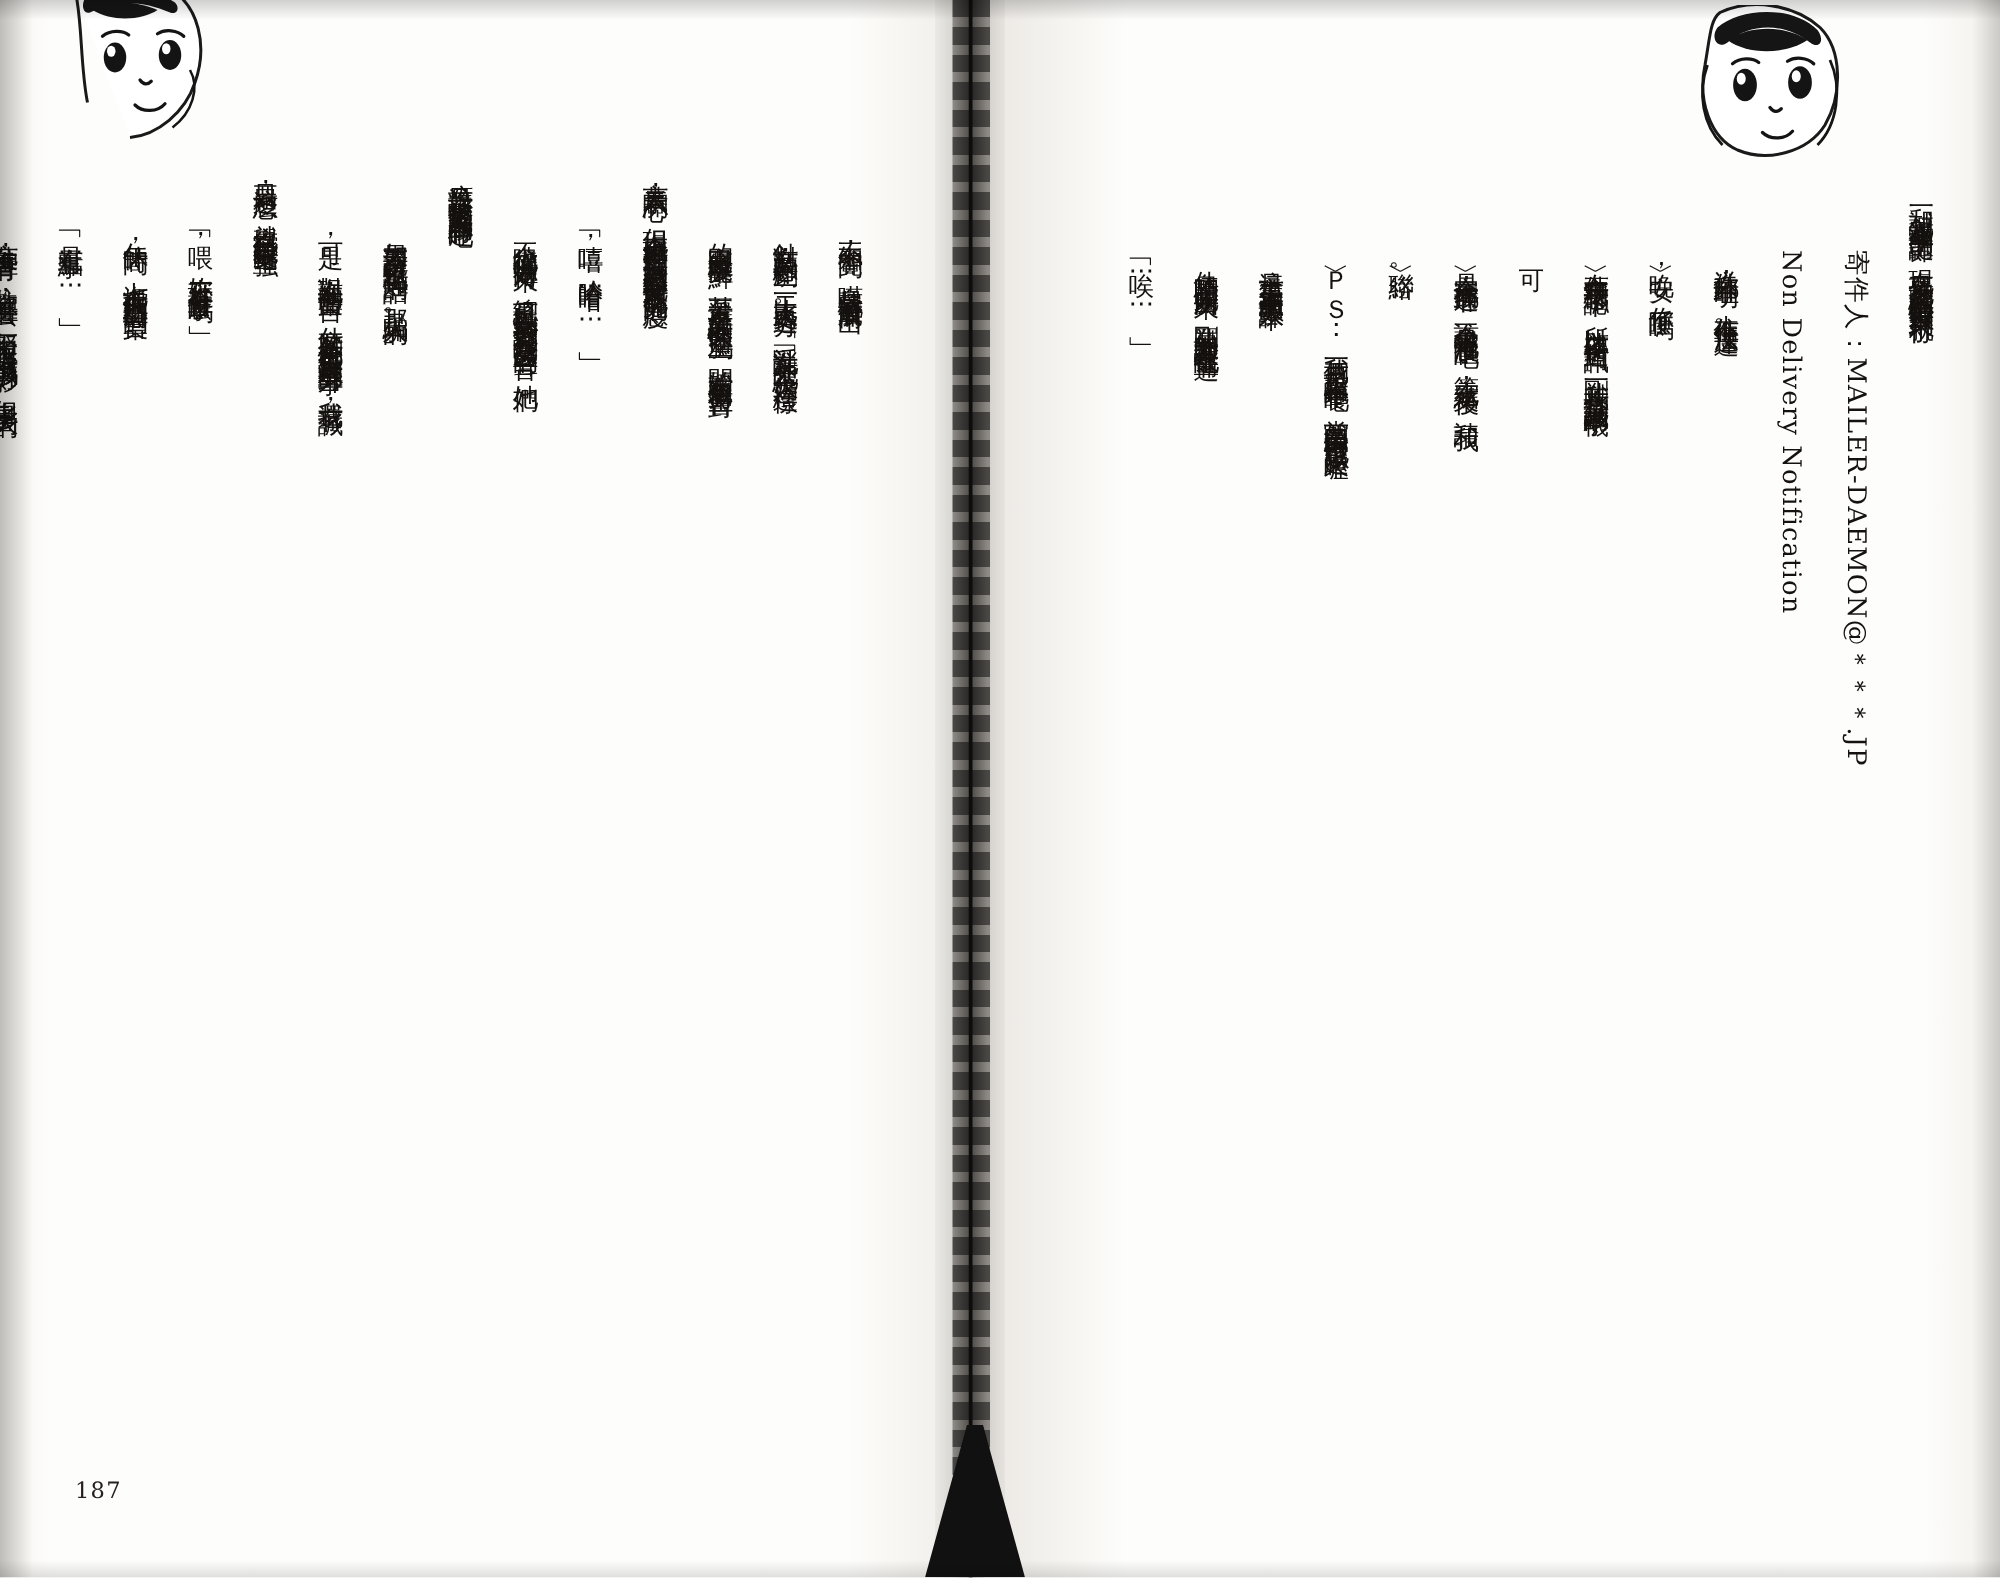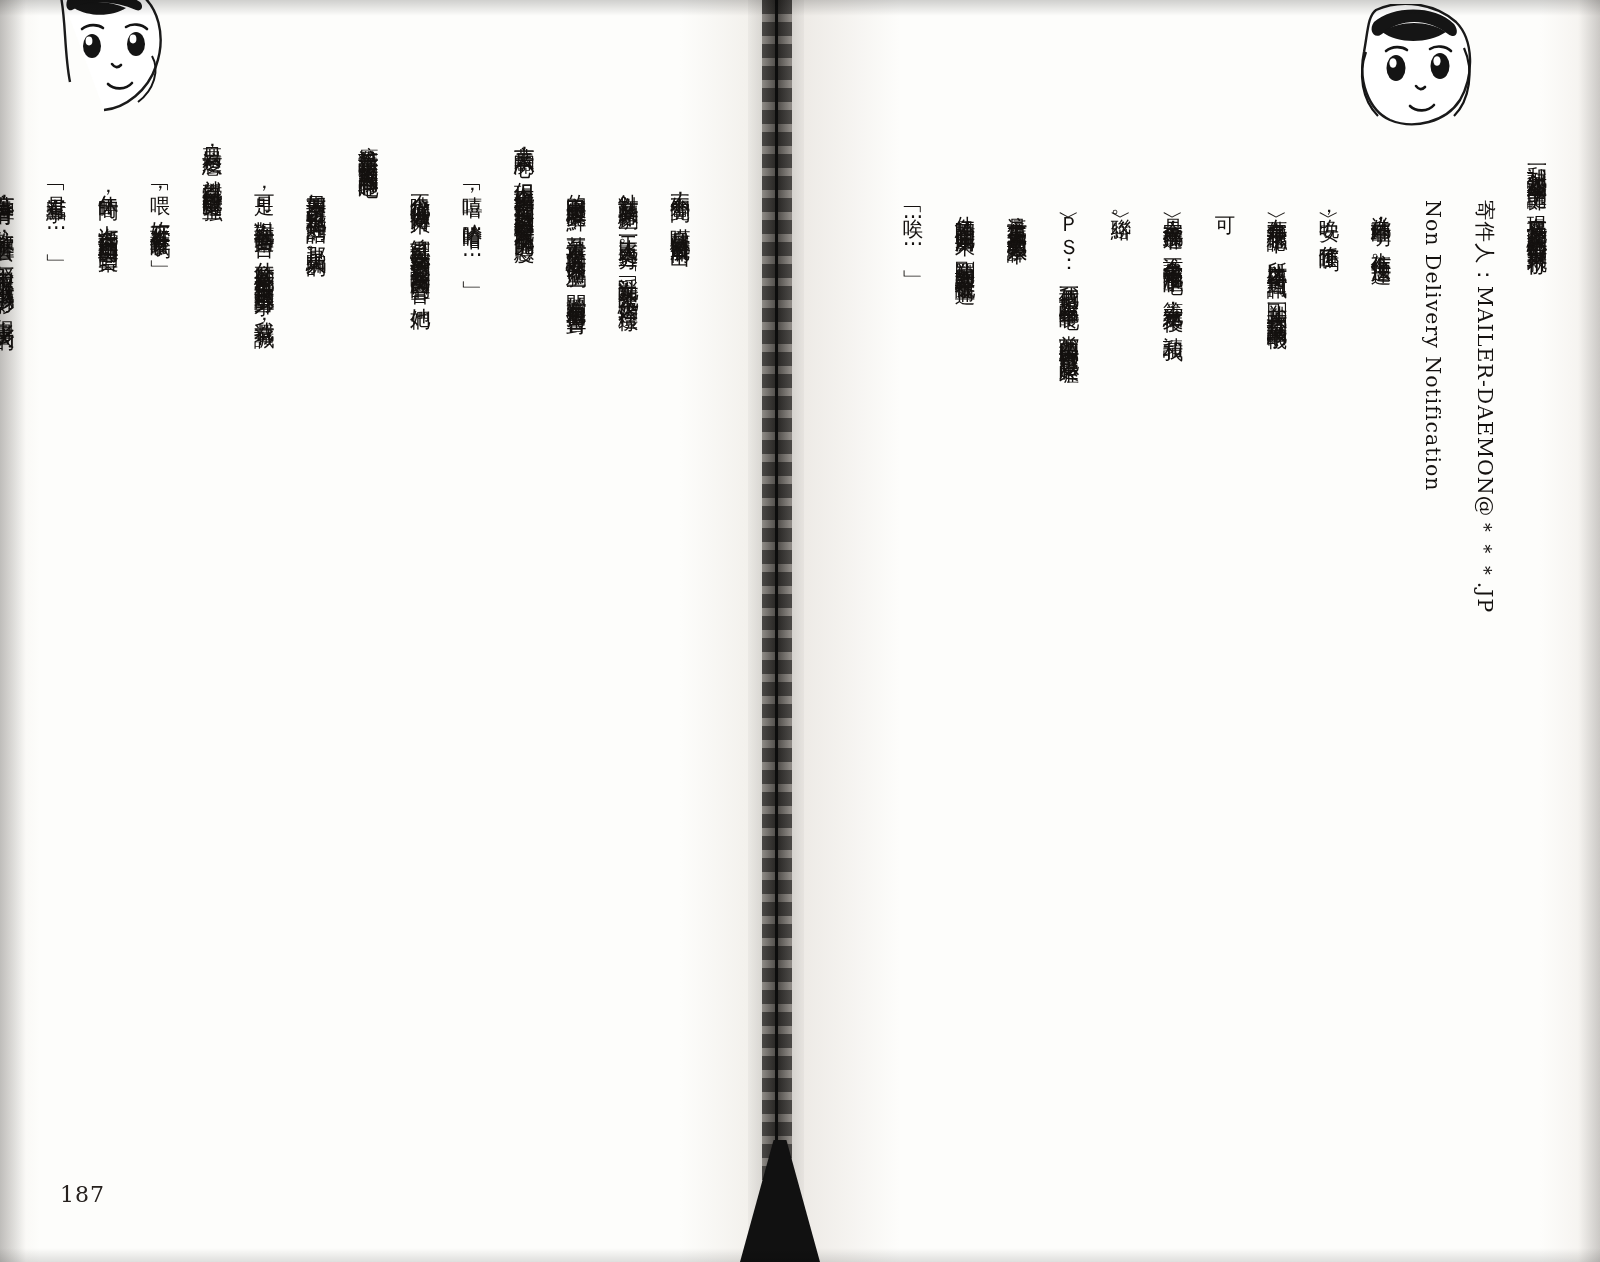--- a/index.html
+++ b/index.html
@@ -93,21 +93,21 @@
     white-space: pre-wrap;
   }
   .vtext.latin {
     text-orientation: sideways;
   }
 
   
   .folio {
     position: absolute;
     font-family: "DejaVu Serif", serif;
-    font-size: 22px;
+    font-size: 18px;
     color: #26211e;
     letter-spacing: 1px;
   }
   .folio-left { left: 60px; top: 1182px; }
   .folio-right { left: 1455px; top: 1272px; }
 
   
   .chara {
     position: absolute;
     width: 128px;

